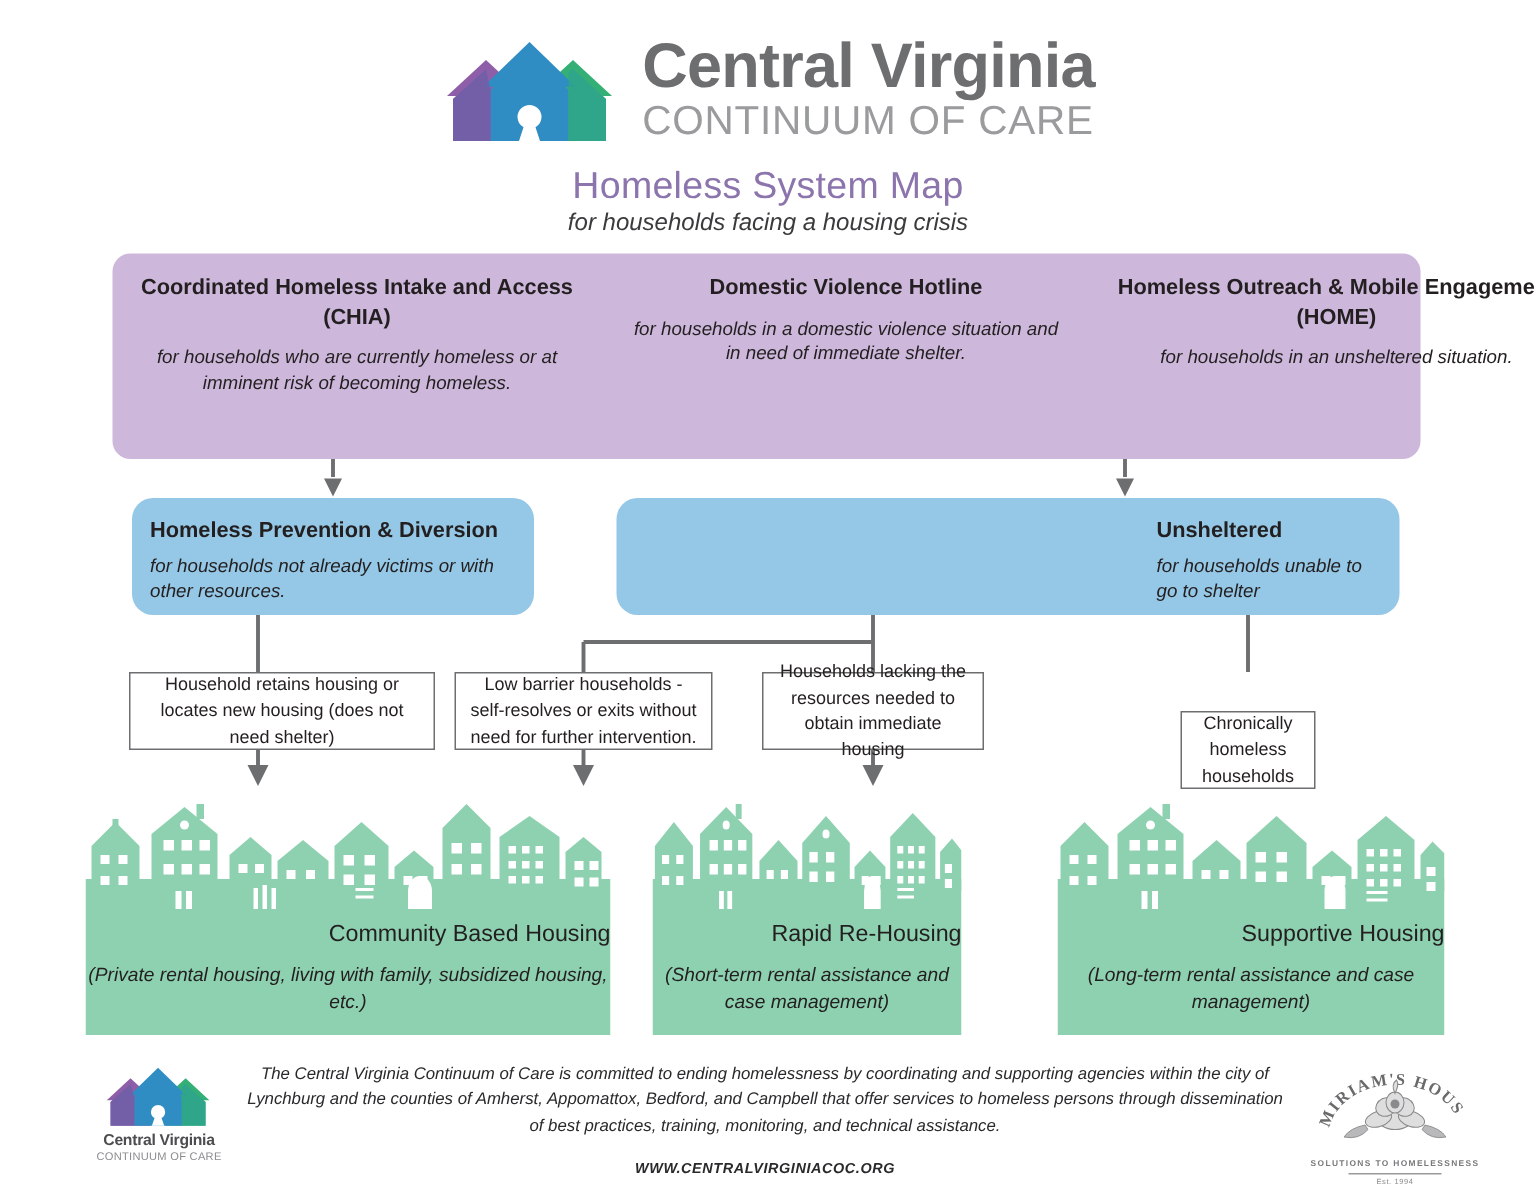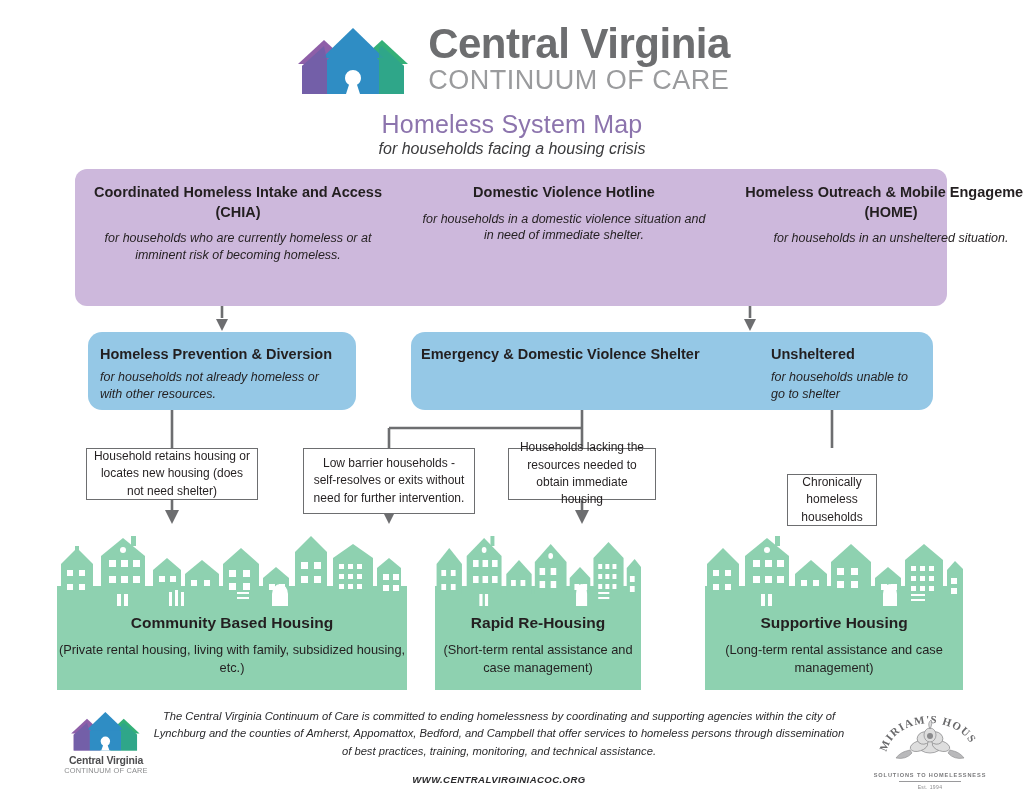--- a/index.html
+++ b/index.html
@@ -47,45 +47,45 @@
   .brow{display:flex;height:100%;}
   .brow .bcol{padding:14px 10px 0;}
   .brow .b1{flex:0 0 330px;}
   .brow .b2{flex:1;}
 
   
   .wbox{position:absolute;border:1.6px solid #6d6e70;background:#fff;
         text-align:center;font-size:12px;line-height:1.45;color:#231f20;
         display:flex;align-items:center;justify-content:center;padding:4px 6px;
         box-sizing:border-box;}
-  #w1{left:86px;top:448px;width:172px;height:52px;}
-  #w2{left:303px;top:448px;width:172px;height:66px;}
+  #w1{left:86px;top:448px;width:204px;height:52px;}
+  #w2{left:303px;top:448px;width:172px;height:52px;}
   #w3{left:508px;top:448px;width:148px;height:52px;}
   #w4{left:787px;top:448px;width:90px;height:52px;margin-top:26px;}
 
   
   .lines{position:absolute;left:0;top:0;width:1024px;height:793px;pointer-events:none;}
 
   
   .green{position:absolute;top:534px;height:156px;}
   #g1{left:57px;width:350px;}
   #g2{left:435px;width:206px;}
   #g3{left:705px;width:258px;}
   .green svg{position:absolute;left:0;top:0;width:100%;height:100%;}
   .gtext{position:absolute;left:0;top:80px;width:100%;text-align:center;}
-  .gtext h3{margin:0;font-size:15.5px;font-weight:bold;color:#231f20;}
-  .gtext p{margin:9px 0 0;font-size:12.8px;line-height:1.4;color:#231f20;}
+  .gtext h3{margin:0;font-size:15.5px;font-weight:normal;color:#231f20;text-align:right;}
+  .gtext p{margin:9px 0 0;font-size:12.8px;font-style:italic;line-height:1.4;color:#231f20;}
 
   
   .footer-logo{position:absolute;left:58px;top:706px;width:96px;text-align:center;}
   .footer-logo svg{display:block;margin:0 auto;}
   .fl1{font-size:10.5px;font-weight:bold;color:#4d4d4f;margin-top:2px;letter-spacing:-0.2px;}
   .fl2{font-size:7.4px;color:#8a8b8d;letter-spacing:0.2px;}
 
-  .footer-text{position:absolute;left:149px;top:708px;width:700px;text-align:center;}
+  .footer-text{position:absolute;left:160px;top:708px;width:700px;text-align:center;}
   .footer-text p{margin:0;font-size:11.2px;font-style:italic;line-height:1.55;color:#2a2a2c;}
   .footer-url{margin-top:14px;font-size:9.6px;font-weight:bold;font-style:italic;
                letter-spacing:0.4px;color:#2a2a2c;text-align:center;}
 
   .mh-logo{position:absolute;left:872px;top:705px;width:116px;text-align:center;color:#6a6a6c;}
   .mh-sub{font-size:5.6px;font-weight:bold;letter-spacing:0.9px;color:#7a7a7c;margin-top:1px;}
   .mh-rule{width:62px;height:1px;background:#9a9a9c;margin:3px auto 2px;}
   .mh-est{font-size:5px;letter-spacing:0.4px;color:#8a8a8c;}
 </style>
 </head>
@@ -159,28 +159,27 @@
     </div>
     <div class="pcol c3">
       <h3>Homeless Outreach &amp; Mobile Engagement (HOME)</h3>
       <p>for households in an unsheltered situation.</p>
     </div>
   </div>
 
   <div class="blue-box" id="blue-left">
     <div class="bcol">
       <h3>Homeless Prevention &amp; Diversion</h3>
-      <p>for households not already homeless or with other resources.</p>
+      <p>for households not already victims or with other resources.</p>
     </div>
   </div>
 
   <div class="blue-box" id="blue-right">
     <div class="brow">
       <div class="bcol b1">
-        <h3>Emergency &amp; Domestic Violence Shelter</h3>
       </div>
       <div class="bcol b2">
         <h3>Unsheltered</h3>
         <p>for households unable to go to shelter</p>
       </div>
     </div>
   </div>
 
   <div class="wbox" id="w1">
     <span>Household retains housing or locates new housing (does not need shelter)</span>

